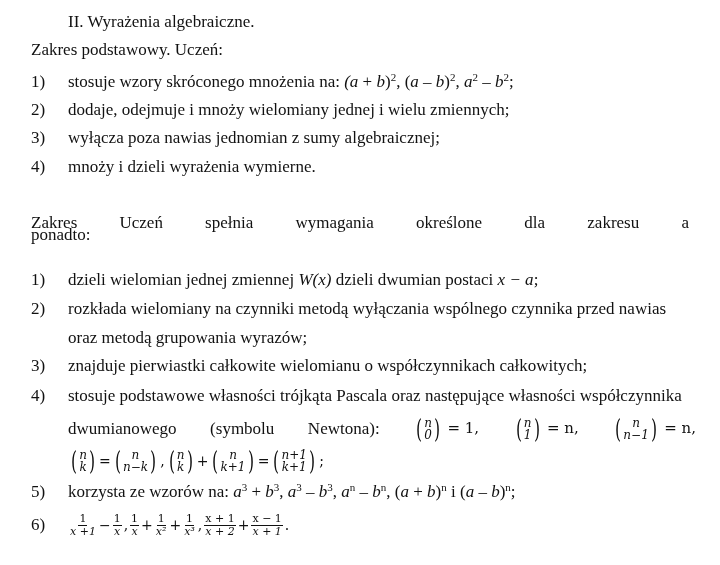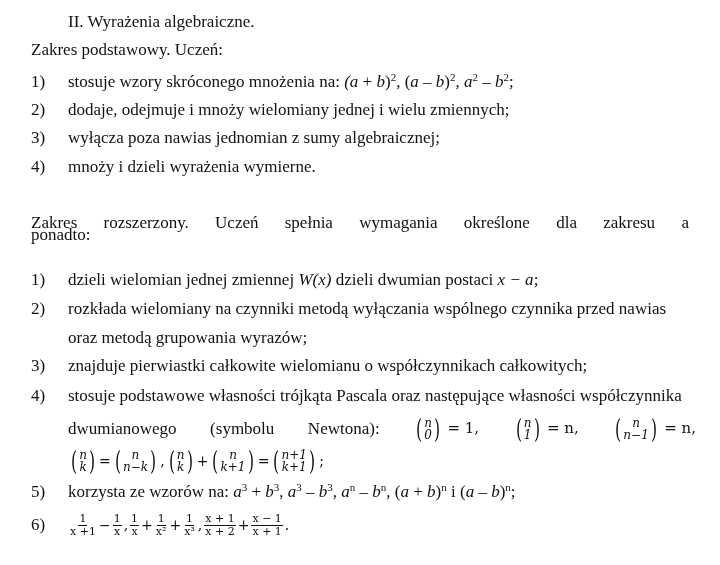--- a/index.html
+++ b/index.html
@@ -24,21 +24,21 @@
     font-family: "DejaVu Serif", serif; font-size: 12px; margin: 0 1px;
   }
   .binom .par { font-size: 26px; line-height: 26px; font-weight: 100; transform: scaleX(0.6); display: inline-block; }
   .binom .stack { display: inline-flex; flex-direction: column; align-items: center; line-height: 12px; font-style: italic; }
   .math { font-family: "DejaVu Serif", serif; font-size: 15px; }
   .frac {
     display: inline-flex; flex-direction: column; align-items: center; vertical-align: middle;
     font-family: "DejaVu Serif", serif; font-size: 11px; line-height: 12px; margin: 0 1px;
   }
   .frac .n { padding: 0 1px; border-bottom: 1px solid #111; }
-  .frac .d { padding: 0 1px; }
+  .frac .d { font-style: italic; padding: 0 1px; }
   .op { font-family: "DejaVu Serif", serif; font-size: 14px; margin: 0 1px; }
 </style>
 </head>
 <body>
 
 <div class="line title">II. Wyrażenia algebraiczne.</div>
 
 <div class="line sect" style="top:40px">Zakres podstawowy. Uczeń:</div>
 
 <div class="line" style="top:72px; left:0; width:720px">
@@ -53,21 +53,20 @@
   <span class="num">3)</span>
   <span class="txt">wyłącza poza nawias jednomian z sumy algebraicznej;</span>
 </div>
 <div class="line" style="top:157px; left:0; width:720px">
   <span class="num">4)</span>
   <span class="txt">mnoży i dzieli wyrażenia wymierne.</span>
 </div>
 
 <div class="line sect justify" style="top:213px">
   <span>Zakres</span>
-  <span>rozszerzony.</span>
   <span>Uczeń</span>
   <span>spełnia</span>
   <span>wymagania</span>
   <span>określone</span>
   <span>dla</span>
   <span>zakresu</span>
   <span>a</span>
 </div>
 <div class="line sect" style="top:225px">ponadto:</div>
 

